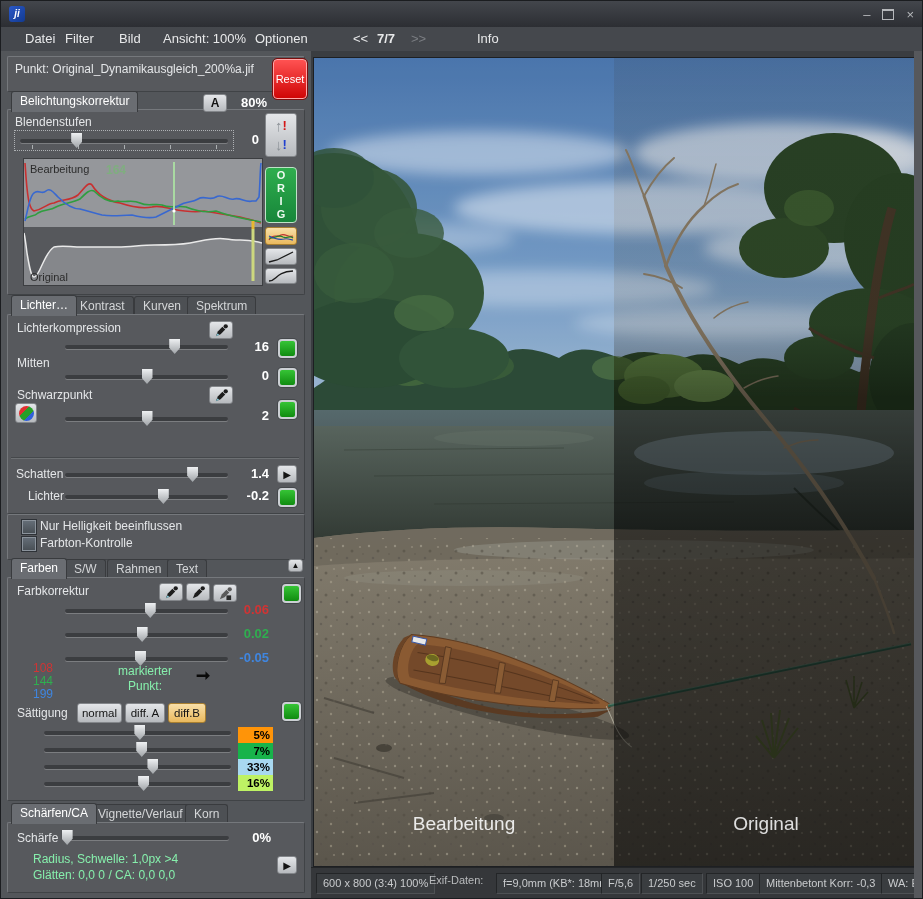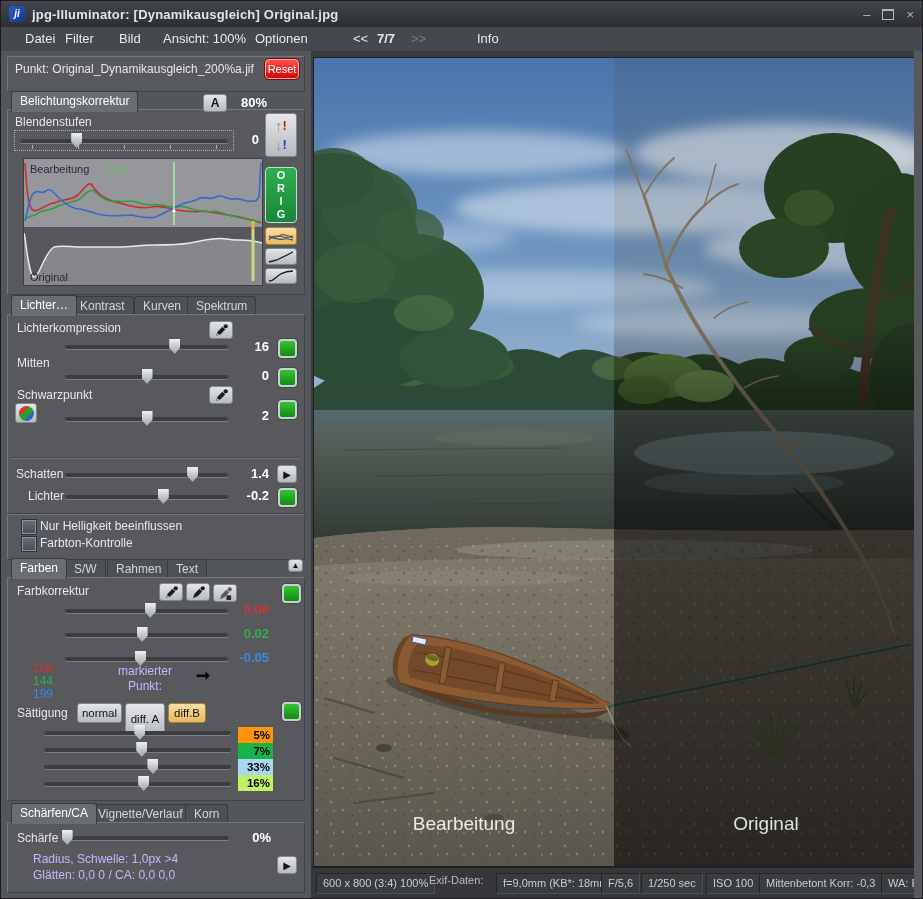--- a/index.html
+++ b/index.html
@@ -49,38 +49,37 @@
   .clip{flex-direction:column;gap:0;}
   .cliprow{display:flex;align-items:center;line-height:19px;font-weight:bold;}
   .cliprow .ar{color:#8d9298;font-size:15px;}
   .bang-r{color:#d41818;font-size:13px;}
   .bang-b{color:#2040d0;font-size:13px;}
   .cb{position:absolute;width:12px;height:12px;background:linear-gradient(180deg,#646d77,#495056);
       border:1px solid #8b939c;outline:1px solid #2e3237;}
   .chip{position:absolute;left:237px;width:35px;height:16px;font-size:11.5px;font-weight:bold;color:#000;
         text-align:right;padding-right:3px;box-sizing:border-box;line-height:16px;}
   .rgbdot{width:15px;height:15px;border-radius:50%;background:linear-gradient(135deg,#e03030 0 34%,#28a028 34% 66%,#3060d8 66% 100%);}
-  .smalltext{position:absolute;font-size:12px;color:#c4b5fd;white-space:nowrap;}
+  .smalltext{position:absolute;font-size:12px;color:#86efac;white-space:nowrap;}
   
   .canvas-bg{position:absolute;left:310px;top:50px;width:613px;height:849px;background:#3a3d41;}
   .imgwrap{position:absolute;left:313px;top:57px;width:600px;height:808px;outline:1px solid #1d1f22;}
   .right-edge{position:absolute;left:913px;top:50px;width:10px;height:849px;background:#56585c;}
   .statusbar{position:absolute;left:310px;top:866px;width:613px;height:33px;background:#35373a;border-top:1px solid #232527;}
   .seg{position:absolute;top:5px;height:19px;line-height:19px;font-size:11px;color:#c9cbcd;background:#3a3d40;
        border:1px solid;border-color:#232527 #4e5154 #4e5154 #232527;padding:0 6px;white-space:nowrap;}
   .seglbl{position:absolute;top:6px;font-size:11px;color:#b9bbbd;white-space:nowrap;}
 </style>
 </head>
 <body>
 
 <div class="window">
 
   <div class="titlebar">
     <div class="appicon">ji</div>
-    <div class="apptitle">jpg-Illuminator:  [Dynamikausgleich]  Original.jpg</div>
     <div class="winbtns">
       <span>–</span>
       <span class="maxglyph"></span>
       <span>×</span>
     </div>
   </div>
 
   <div class="menubar">
     <span class="menuitem" style="left:24px">Datei</span>
     <span class="menuitem" style="left:64px">Filter</span>
@@ -91,21 +90,21 @@
     <span class="menuitem" style="left:376px;font-weight:bold">7/7</span>
     <span class="menuitem dim" style="left:410px">&gt;&gt;</span>
     <span class="menuitem" style="left:476px">Info</span>
   </div>
 
   <div class="panel-bg"></div>
   <div class="canvas-bg"></div>
 
   <div class="grp" style="left:6px;top:55px;width:296px;height:34px"></div>
   <div class="lbl" style="left:14px;top:61px">Punkt: Original_Dynamikausgleich_200%a.jif</div>
-  <div class="btn reset" style="left:264px;top:58px;width:34px;height:20px">Reset</div>
+  <div class="btn reset" style="left:272px;top:58px;width:34px;height:40px">Reset</div>
 
   <div class="grp" style="left:6px;top:108px;width:296px;height:184px"></div>
   <div class="tab active" style="left:10px;top:90px">Belichtungskorrektur</div>
   <div class="btn" style="left:202px;top:93px;width:24px;height:18px;font-weight:bold;font-size:12px">A</div>
   <div class="val" style="left:230px;top:94px">80%</div>
   <div class="lbl" style="left:14px;top:114px">Blendenstufen</div>
   <div style="position:absolute;left:13px;top:129px;width:220px;height:21px;border:1px dotted #aeb1b4;box-sizing:border-box">
     <div class="slider" style="left:5px;top:2px;right:5px">
       <div class="track"></div>
       <div class="thumb" style="left:27%"></div>
@@ -295,21 +294,21 @@
 
   <div class="mini vr" style="left:32px;top:660px">108</div>
   <div class="mini vg" style="left:32px;top:673px">144</div>
   <div class="mini vb" style="left:32px;top:686px">199</div>
   <div class="smalltext" style="left:100px;top:663px;width:88px;text-align:center">markierter</div>
   <div class="smalltext" style="left:100px;top:678px;width:88px;text-align:center">Punkt:</div>
   <div style="position:absolute;left:195px;top:664px;color:#0a0a0a;font-size:17px;font-weight:bold">➞</div>
 
   <div class="lbl" style="left:16px;top:705px">Sättigung</div>
   <div class="btn" style="left:76px;top:702px;width:45px;height:20px;font-size:11.5px">normal</div>
-  <div class="btn" style="left:124px;top:702px;width:40px;height:32px;font-size:11.5px">diff. A</div>
+  <div class="btn" style="left:124px;top:702px;width:40px;height:20px;font-size:11.5px">diff. A</div>
   <div class="btn amber" style="left:167px;top:702px;width:38px;height:20px;font-size:11.5px">diff.B</div>
   <div class="gsq" style="left:281px;top:701px"></div>
 
   <div class="slider" style="left:43px;top:724px;width:187px">
     <div class="track"></div>
       <div class="thumb" style="left:51%"></div>
   </div>
   <div class="slider" style="left:43px;top:741px;width:187px">
     <div class="track"></div>
       <div class="thumb" style="left:52%"></div>

